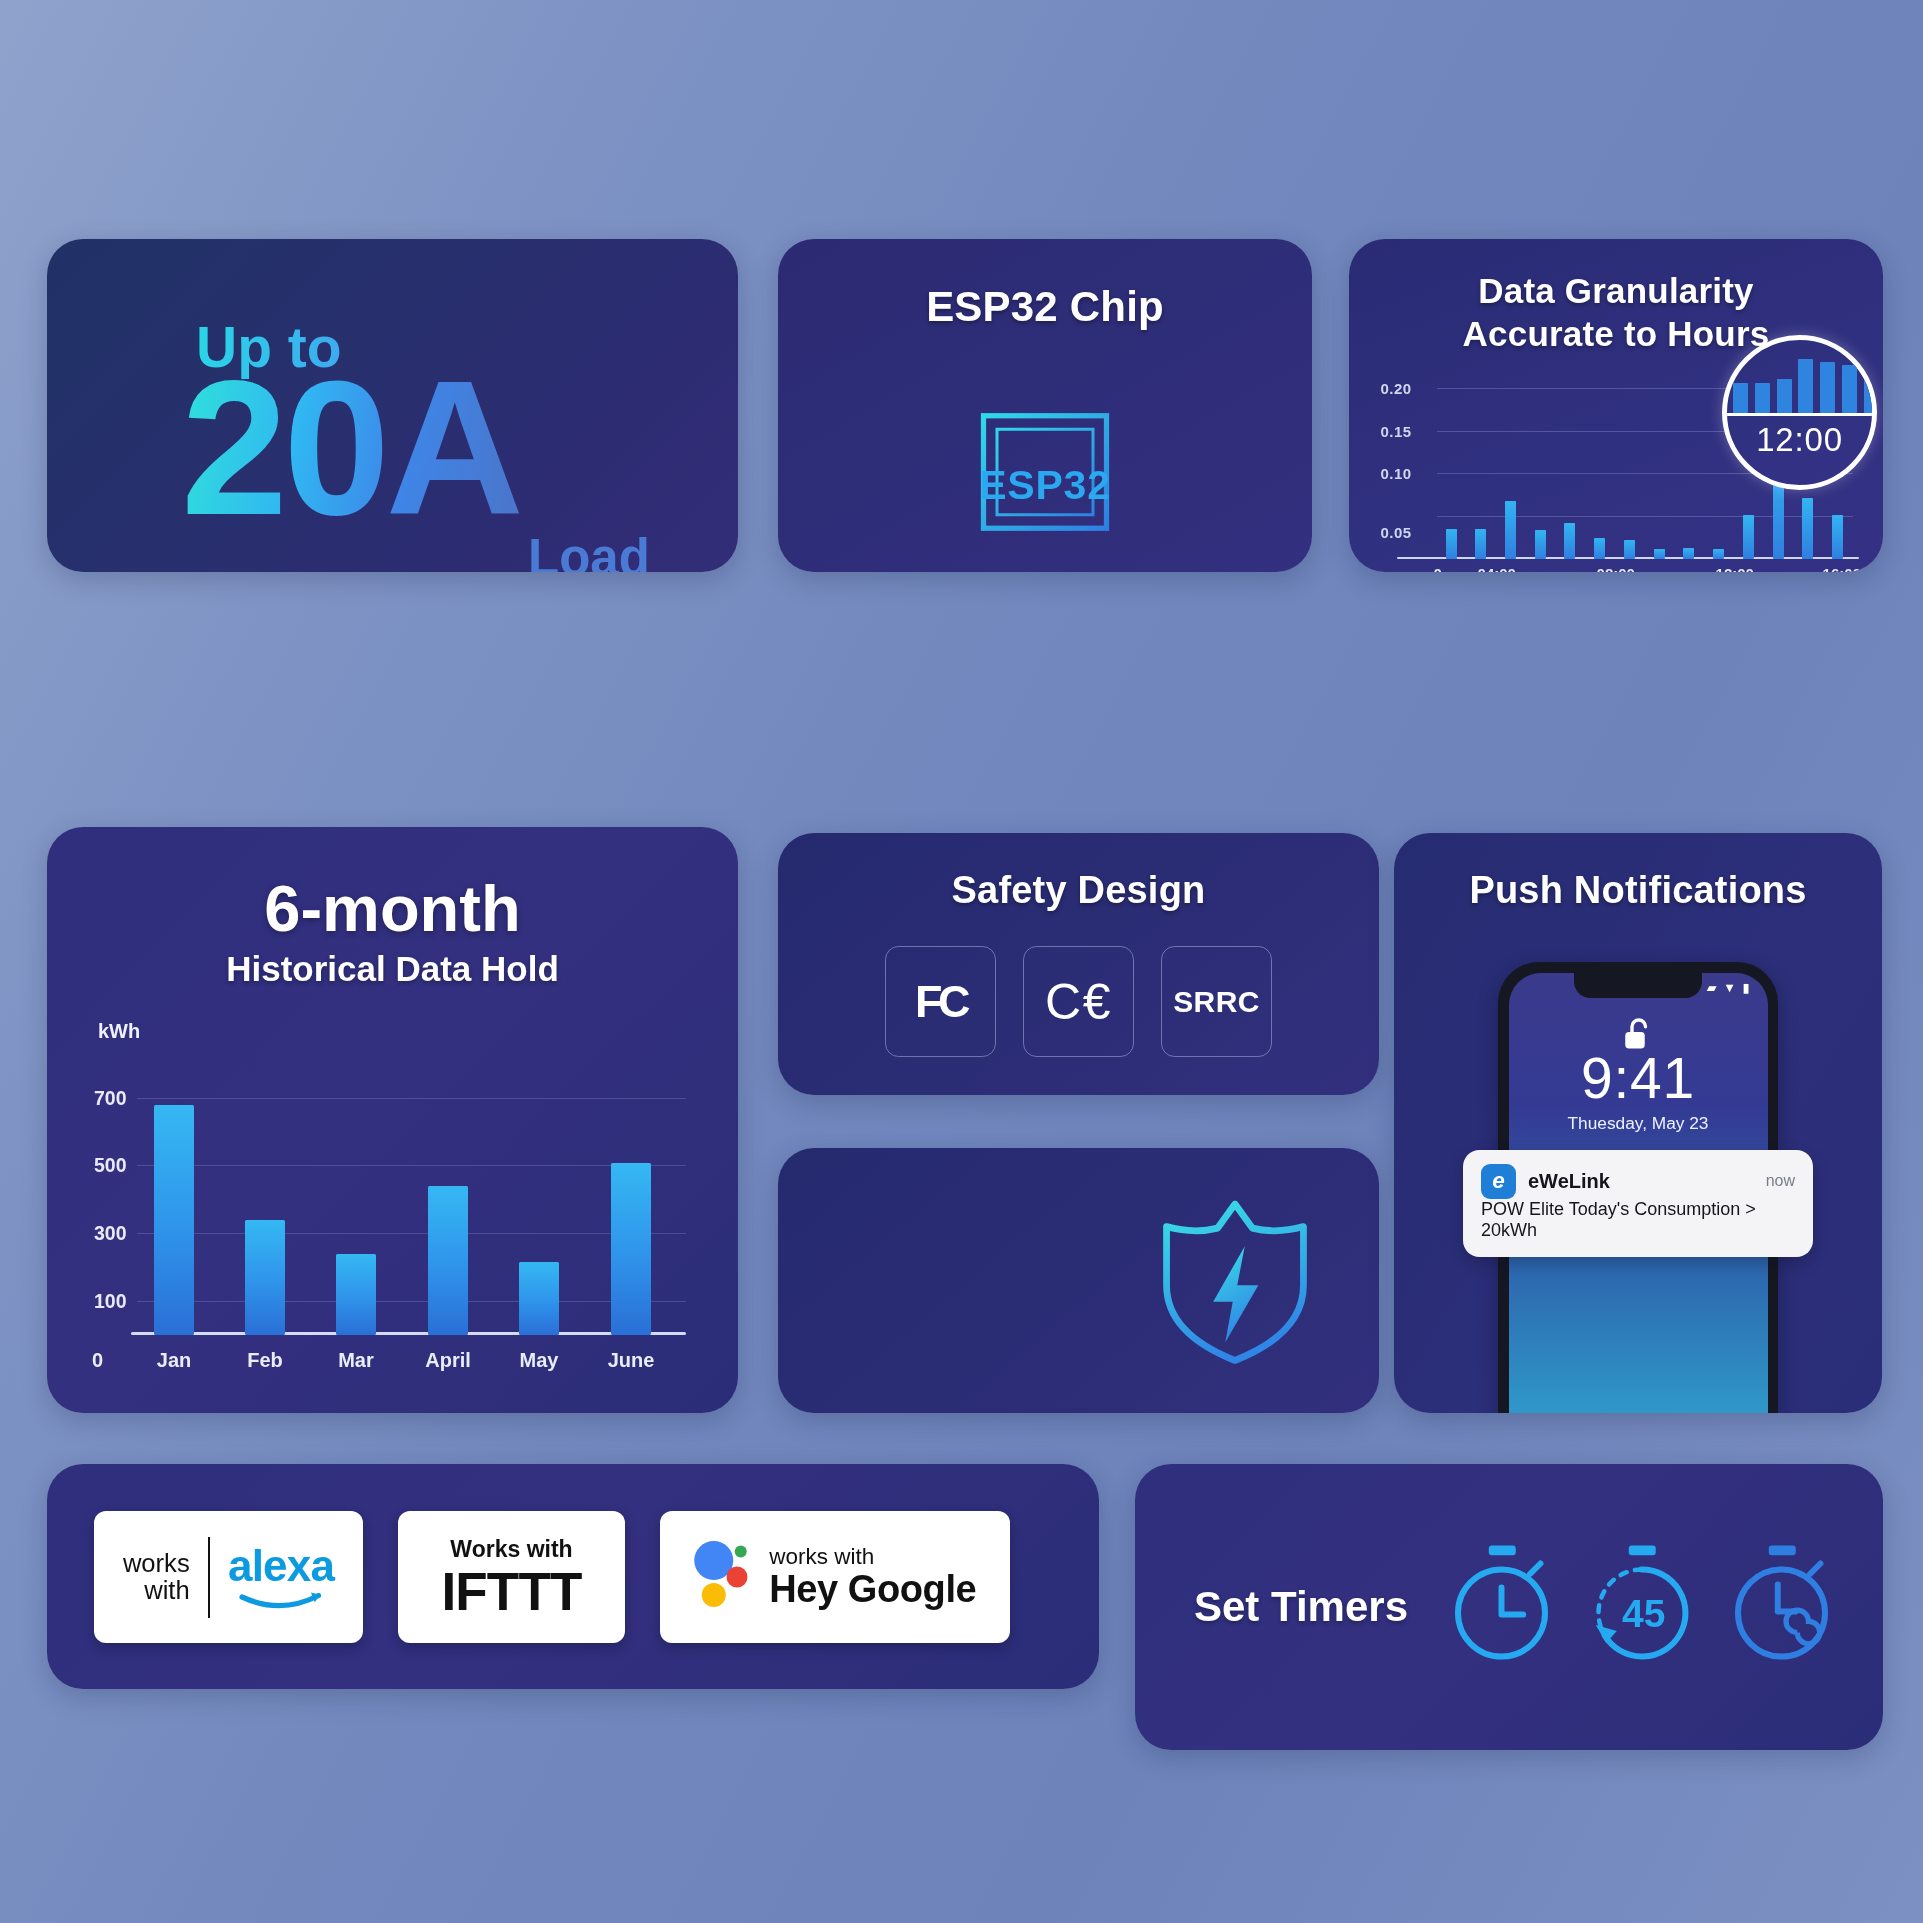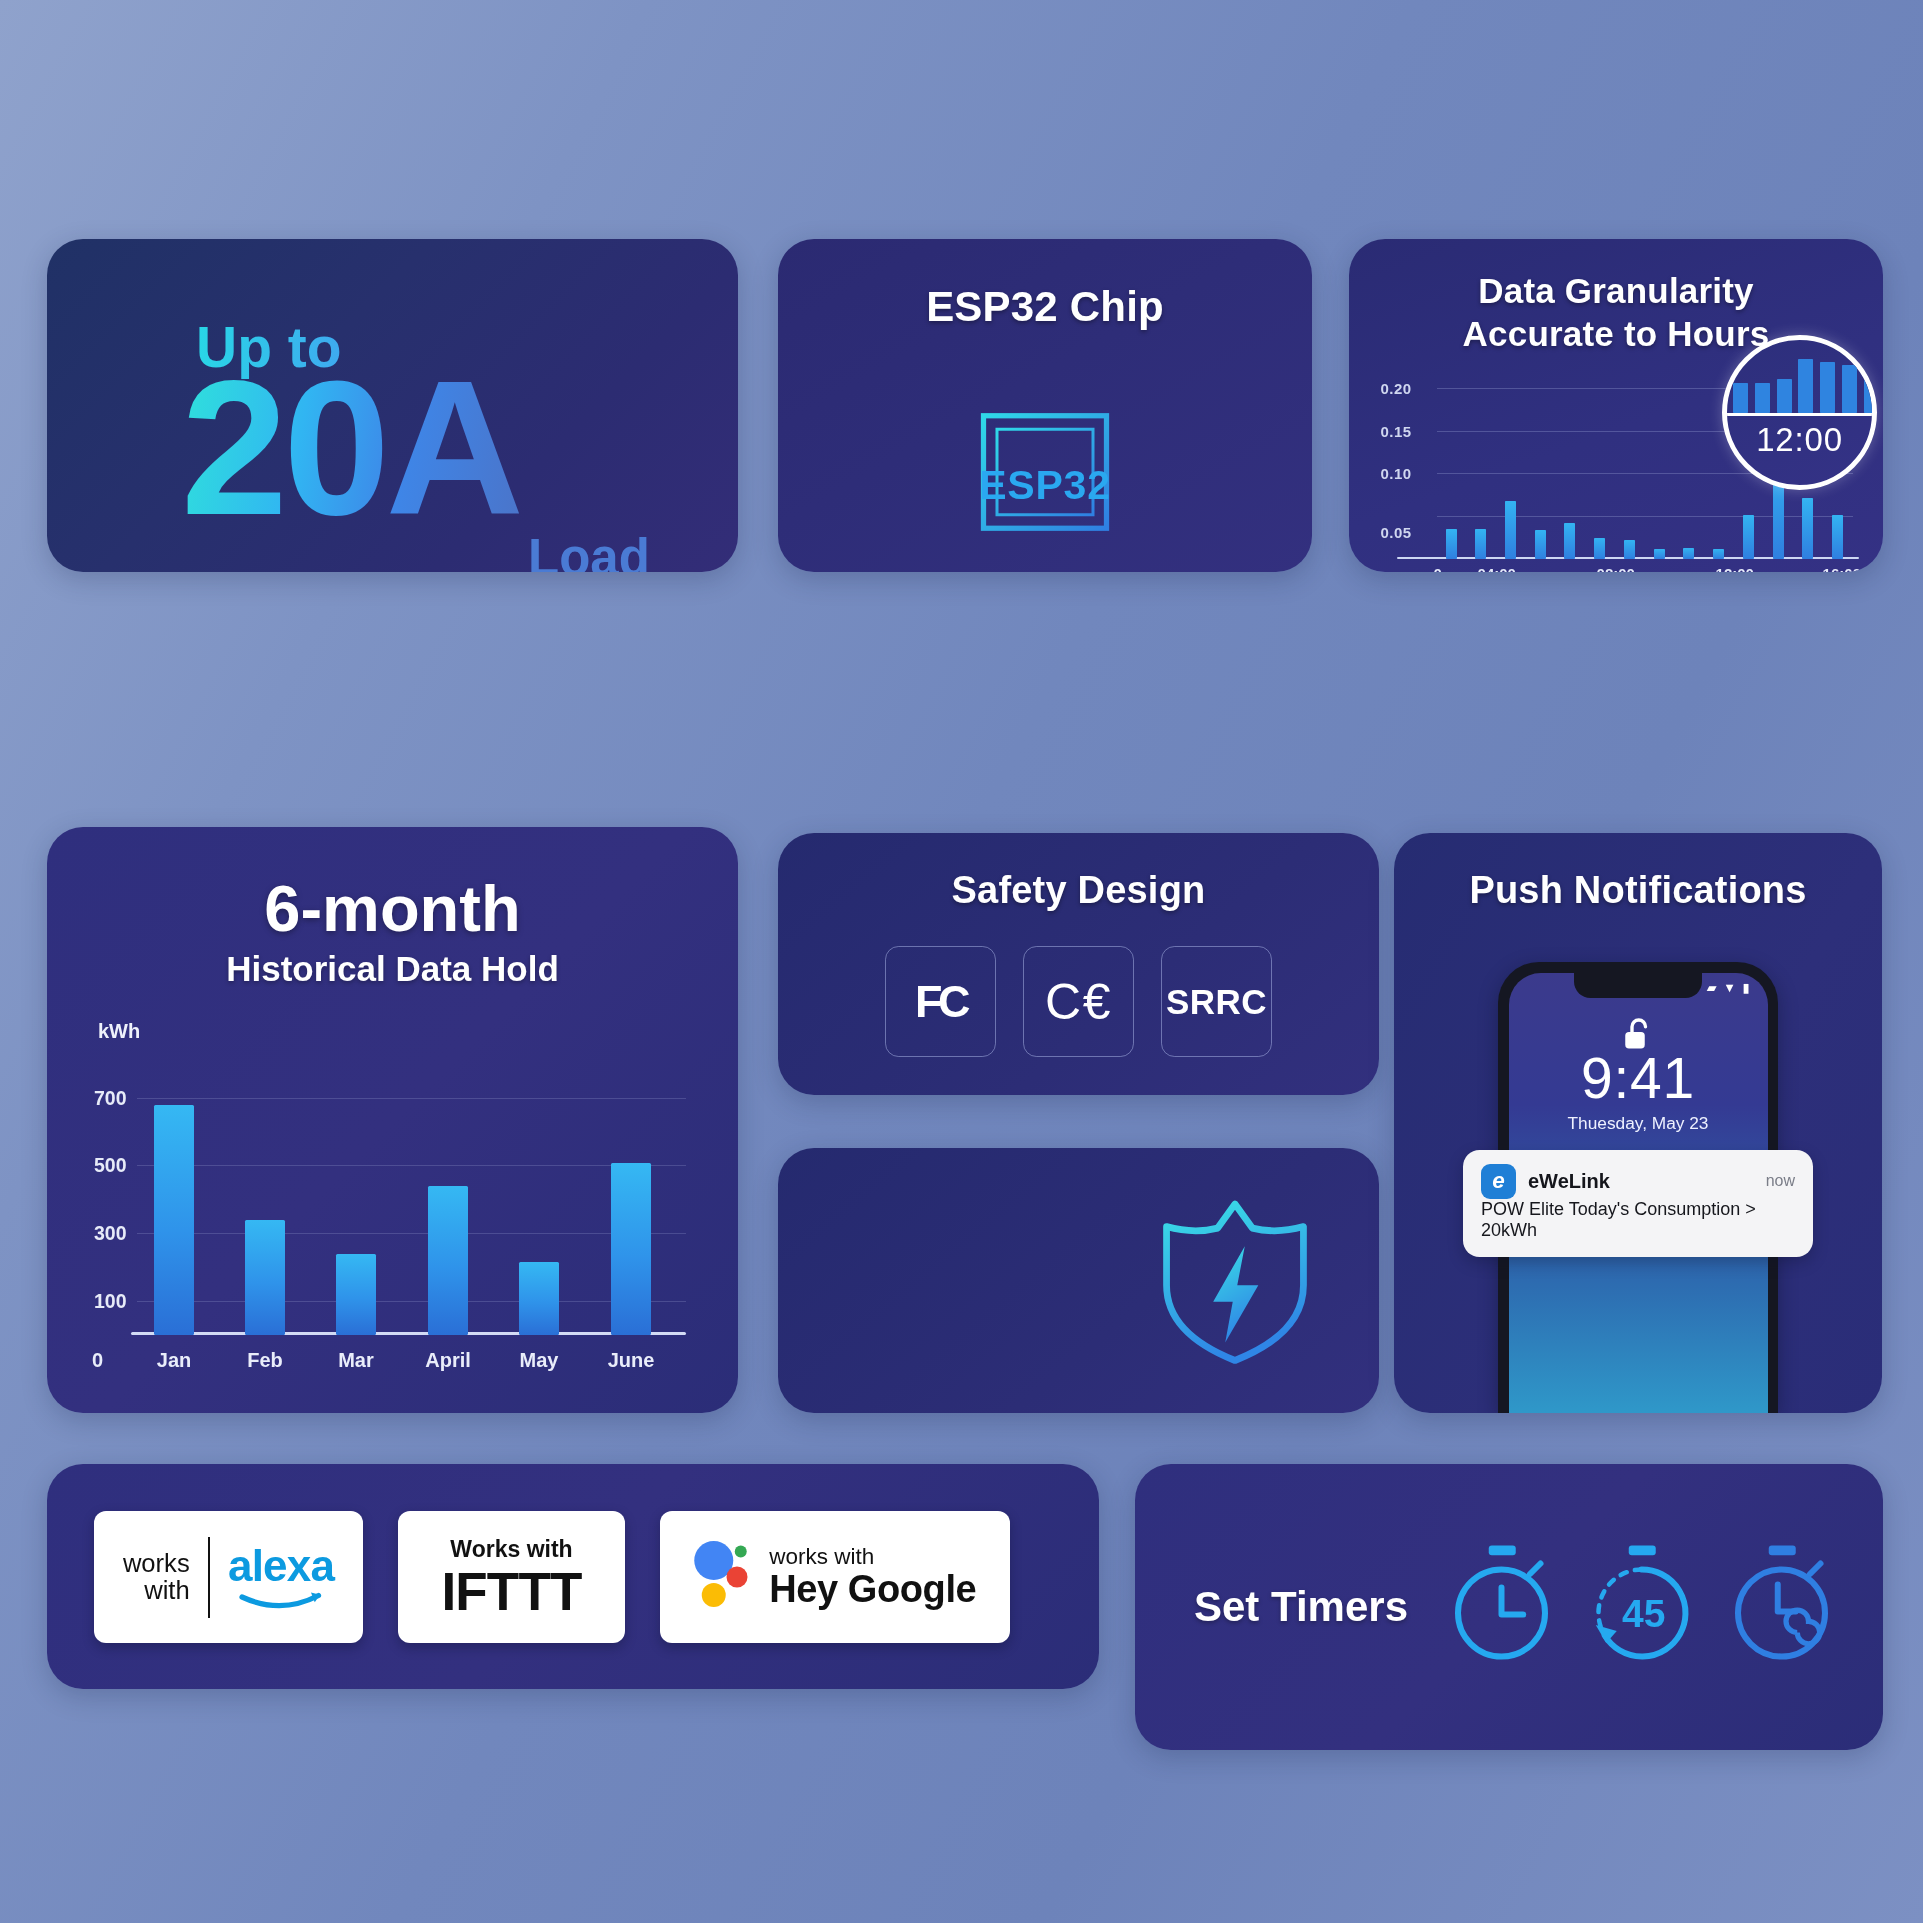--- a/index.html
+++ b/index.html
@@ -98,21 +98,21 @@
   
   #card-safety{left:778px;top:833px;width:601px;height:262px}
   #card-safety .ctitle{top:36px;font-size:38px}
   .certrow{position:absolute;left:0;right:0;top:113px;display:flex;justify-content:center;gap:27px}
   .cert{
     width:111px;height:111px;border:1.5px solid rgba(175,188,235,.5);border-radius:13.5px;
     display:flex;align-items:center;justify-content:center;color:#fff;
   }
   .cert-fcc{font-size:45px;font-weight:800;letter-spacing:-4.5px}
   .cert-ce{font-size:50px;font-weight:400;letter-spacing:1.5px}
-  .cert-srrc{font-size:35px;font-weight:800;letter-spacing:0.4px}
+  .cert-srrc{font-size:30px;font-weight:800;letter-spacing:0.4px}
 
   
   #card-over{left:778px;top:1148px;width:601px;height:265px}
   #overtext{position:absolute;left:59px;top:81px;color:#fff;font-size:41px;font-weight:600;
     line-height:1.26;text-shadow:0 1.5px 4.5px rgba(0,0,0,.3)}
   #shield{position:absolute;right:65px;top:47px}
 
   
   #card-push{left:1394px;top:833px;width:488px;height:580px}
   #card-push .ctitle{top:36px;font-size:38px}

